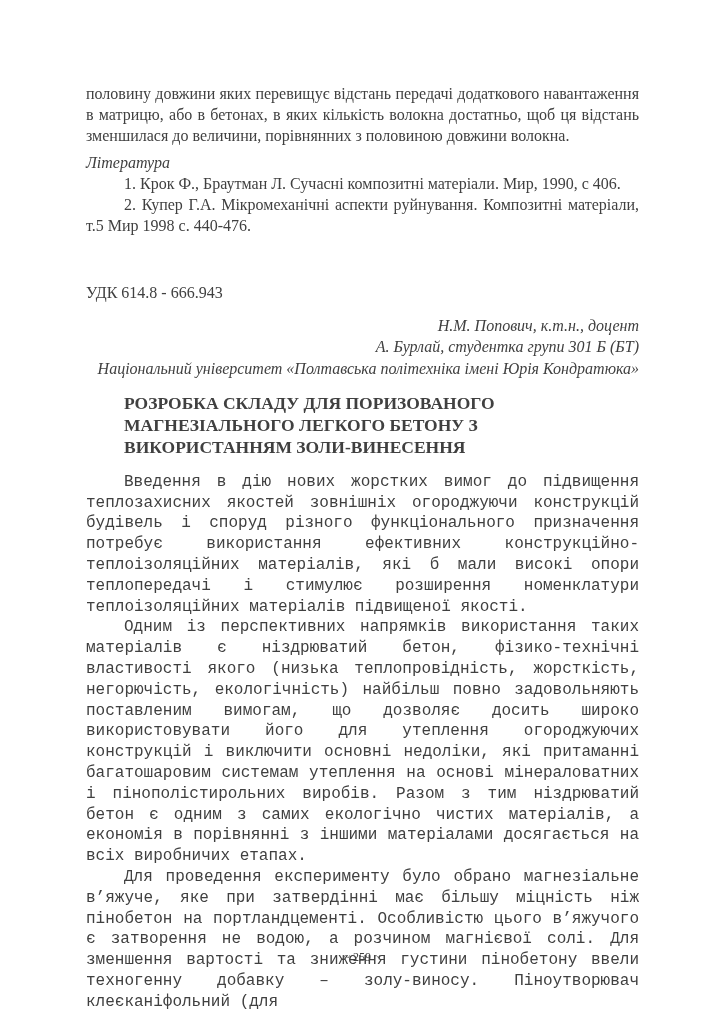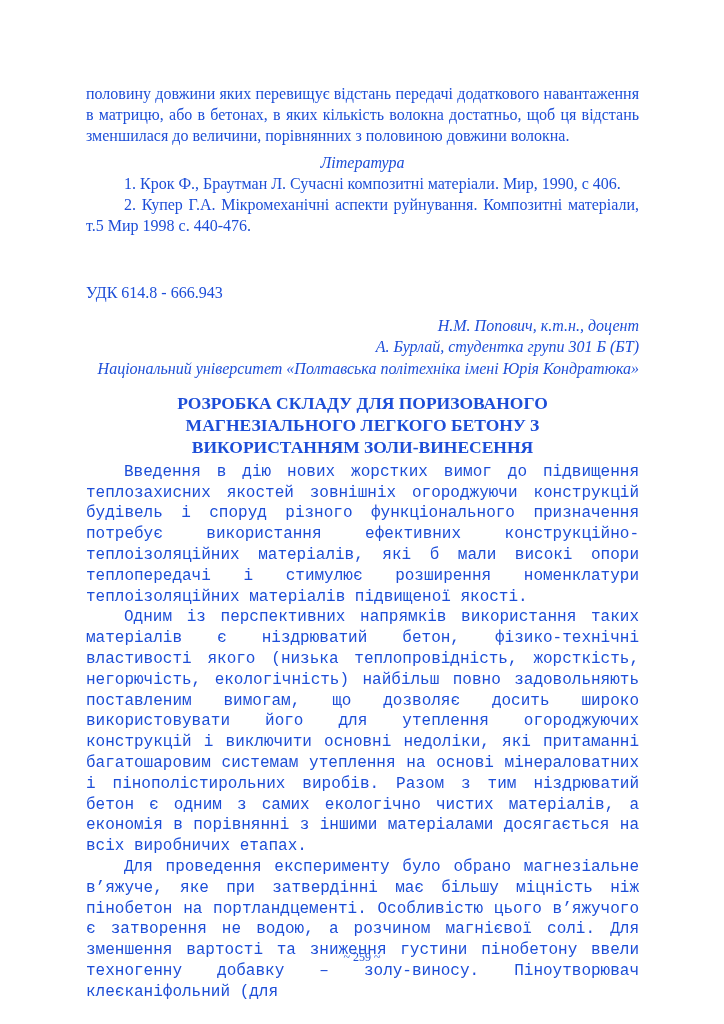--- a/index.html
+++ b/index.html
@@ -6,58 +6,56 @@
   html, body { background: #e8e8e8; }
   body {
     font-family: "Liberation Serif", "DejaVu Serif", serif;
   }
   .page {
     position: relative;
     width: 724px;
     height: 1024px;
     margin: 0 auto;
     background: #ffffff;
-    color: #1d4ed8;
+    color: #404040;
     padding: 84px 85px 0 86px;
     font-size: 16px;
     line-height: 1.3;
     overflow: hidden;
   }
   .body-par {
     text-align: justify;
   }
   .indent {
     text-indent: 38px;
     font-family: Liberation Mono, monospace;
   }
   .lit-heading {
-    text-align: center;
     font-style: italic;
     margin-top: 7px;
   }
   .lit-item {
     text-align: justify;
     text-indent: 38px;
   }
   .udc {
     font-weight: normal;
     margin-top: 46px;
   }
   .authors {
     margin-top: 12px;
     text-align: right;
     font-style: italic;
     line-height: 1.32;
   }
   .article-title {
     font-size: 17.5px;
     font-weight: bold;
-    text-align: center;
     line-height: 1.28;
-    margin: 13px 38px 3px 38px;
+    margin: 13px 38px 13px 38px;
   }
   .page-number {
     position: absolute;
     left: 0;
     right: 0;
     bottom: 58px;
     text-align: center;
     font-size: 12px;
   }
 </style>

